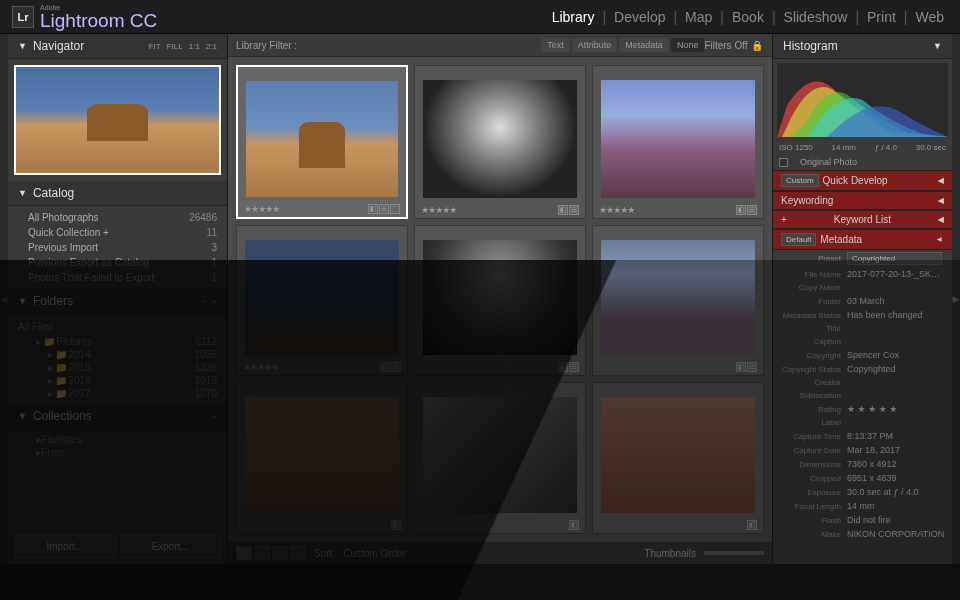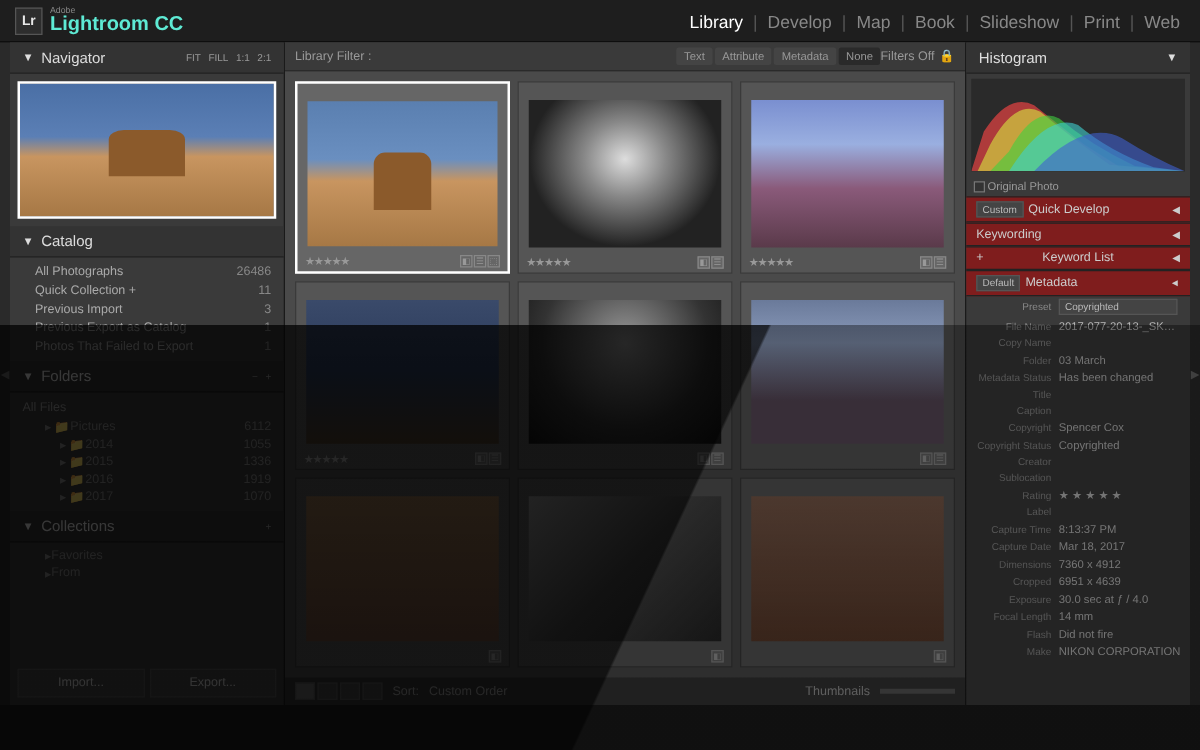--- a/index.html
+++ b/index.html
@@ -2,21 +2,21 @@
 <html><head>
 <meta charset="utf-8">
 <style>
 *{box-sizing:border-box;margin:0;padding:0;font-family:"Segoe UI",Arial,sans-serif}
 body{background:#1a1a1a;color:#aaa;width:960px;height:600px;overflow:hidden;position:relative;font-size:11px}
 .topbar{height:34px;background:#1e1e1e;display:flex;align-items:center;padding:12px 12px;border-bottom:1px solid #0a0a0a}
 .logo{display:flex;align-items:center;gap:6px}
 .logo-box{width:22px;height:22px;background:#2d2d2d;border:1px solid #555;display:flex;align-items:center;justify-content:center;font-size:11px;font-weight:bold;color:#e8e8e8}
 .brand{display:flex;flex-direction:column;line-height:1}
 .brand-a{font-size:7px;color:#888}
-.brand-b{font-size:16px;color:#5eead4;font-weight:700}
+.brand-b{font-size:19px;color:#c4b5fd;font-weight:400}
 .modules{margin-left:auto;display:flex;gap:0;font-size:14px;color:#888}
 .modules span{padding:0 4px;cursor:pointer}
 .modules .sep{color:#555}
 .modules .active{color:#fff;font-weight:500}
 .main{display:flex;height:530px}
 .panel{background:#3a3a3a;display:flex;flex-direction:column}
 .panel-l{width:220px;border-right:1px solid #1a1a1a}
 .panel-r{width:180px;border-left:1px solid #1a1a1a}
 .center{flex:1;background:#4a4a4a;display:flex;flex-direction:column}
 .phead{background:#333;padding:5px 10px;display:flex;align-items:center;font-size:12px;color:#ddd;border-bottom:1px solid #222}
@@ -58,21 +58,21 @@
 .stars{letter-spacing:-1px}
 .badges{margin-left:auto;display:flex;gap:1px}
 .badges span{width:10px;height:10px;background:#666;border:1px solid #888;font-size:7px;display:flex;align-items:center;justify-content:center}
 .toolbar{background:#333;padding:4px 8px;display:flex;align-items:center;gap:8px;font-size:10px;color:#999}
 .tb-icons{display:flex;gap:2px}
 .tb-icons span{width:16px;height:14px;background:#444;border:1px solid #555}
 .tb-icons .on{background:#666}
 .histo{height:74px;background:#2a2a2a;margin:4px;position:relative;overflow:hidden}
 .histo-svg{width:100%;height:100%}
 .histo-info{display:flex;padding:2px 6px;font-size:8px;color:#999;justify-content:space-between}
-.orig{padding:3px 6px;font-size:9px;color:#999;display:flex;align-items:center;gap:2px}
+.orig{padding:3px 6px;font-size:9px;color:#999;display:flex;align-items:center;gap:12px}
 .checkbox{width:9px;height:9px;border:1px solid #777;background:#333}
 .meta-row{display:flex;padding:2px 6px;font-size:9px;color:#999;align-items:center}
 .meta-row .lbl{width:68px;text-align:right;padding-right:6px;color:#888;font-size:8px}
 .meta-row .val{flex:1;color:#bbb;overflow:hidden;text-overflow:ellipsis;white-space:nowrap}
 .meta-hdr{background:#7f1d1d;padding:3px 8px;font-size:10px;color:#ccc;display:flex;align-items:center;border-top:1px solid #222;border-bottom:1px solid #222}
 .meta-hdr .tri-r{margin-left:auto;font-size:8px}
 .meta-hdr.open .tri-r{transform:rotate(90deg)}
 .dd{background:#444;border:1px solid #555;padding:1px 4px;font-size:8px;color:#bbb;margin-right:4px}
 .overlay{position:absolute;left:0;right:0;bottom:0;height:340px;pointer-events:none}
 .overlay-shape{position:absolute;inset:0;background:linear-gradient(115deg,rgba(0,0,0,0.75) 0%,rgba(0,0,0,0.75) 55%,rgba(0,0,0,0.38) 55.2%,rgba(0,0,0,0.38) 100%)}
@@ -337,20 +337,26 @@
     </div>
     <div class="histo">
       <svg class="histo-svg" viewBox="0 0 170 70" preserveAspectRatio="none">
         <path d="M0,70 L10,40 Q30,10 50,20 Q70,35 90,50 L120,68 L170,70 Z" fill="#d04040" opacity="0.8"></path>
         <path d="M5,70 L15,50 Q35,15 55,25 Q80,45 110,65 L170,70 Z" fill="#d0d040" opacity="0.7"></path>
         <path d="M15,70 L30,55 Q50,20 70,30 Q95,50 130,66 L170,70 Z" fill="#40d040" opacity="0.6"></path>
         <path d="M30,70 Q60,25 85,35 Q110,55 145,67 L170,70 Z" fill="#40d0d0" opacity="0.6"></path>
         <path d="M50,70 Q90,30 120,45 Q145,60 170,70 Z" fill="#4060d0" opacity="0.6"></path>
       </svg>
     </div>
+    <div class="histo-info">
+      <span>ISO 1250</span>
+      <span>14 mm</span>
+      <span>ƒ / 4.0</span>
+      <span>30.0 sec</span>
+    </div>
     <div class="orig">
       <span class="checkbox"></span>
       <span>Original Photo</span>
     </div>
 
     <div class="meta-hdr">
       <span class="dd">Custom</span>
       <span>Quick Develop</span>
         <span class="tri-r">◀</span>
     </div>

